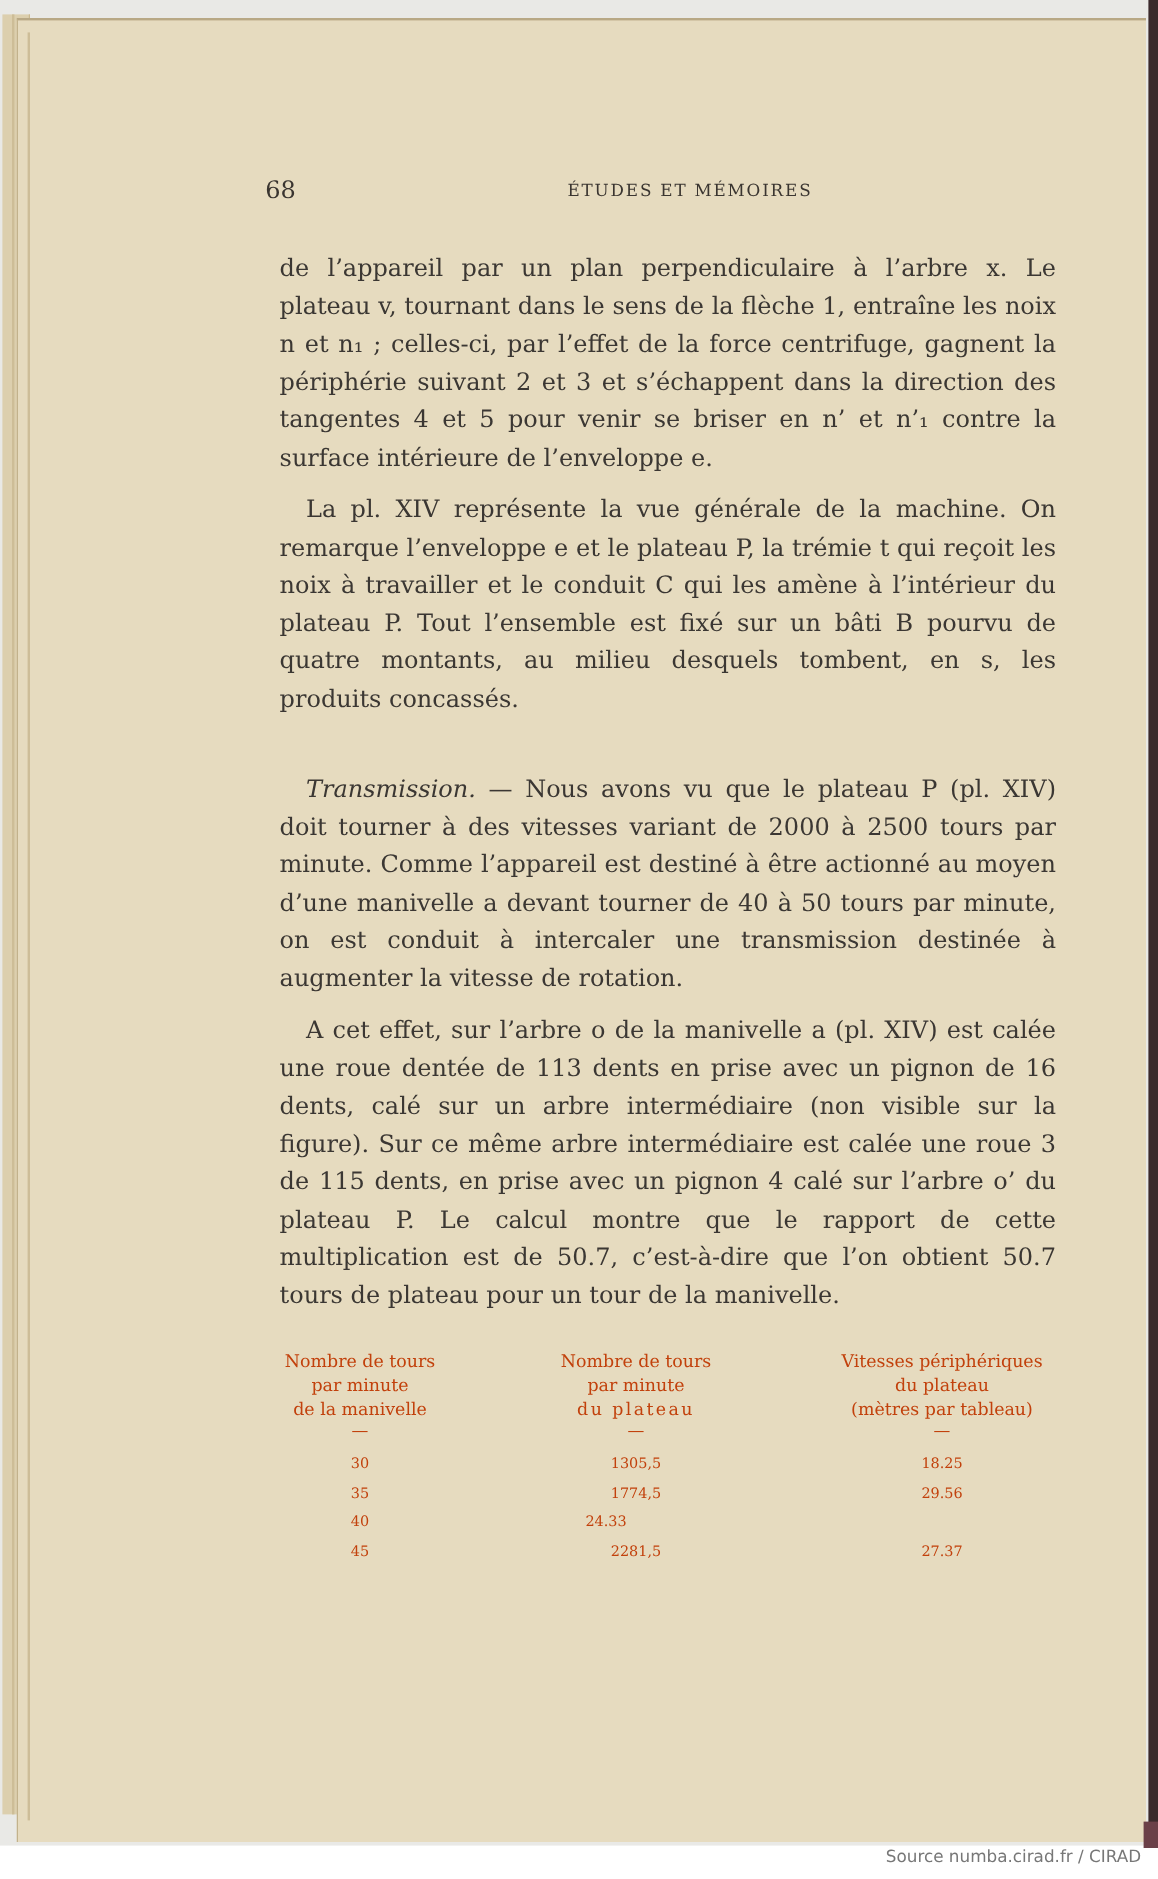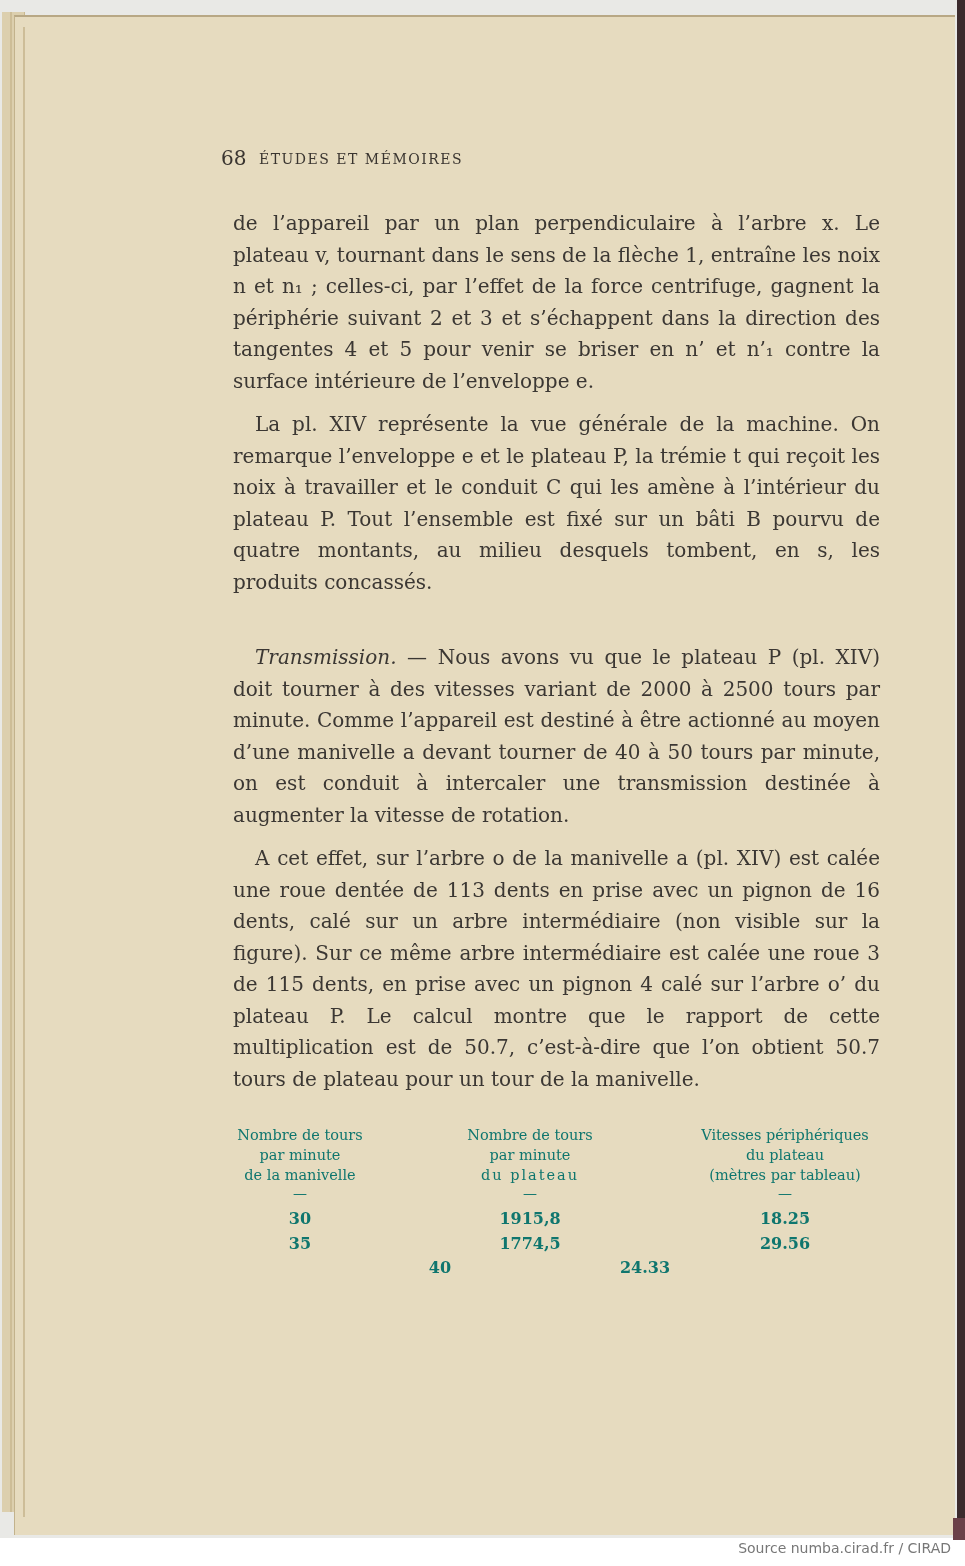--- a/index.html
+++ b/index.html
@@ -38,45 +38,45 @@
     position:absolute; right:0; top:1518px; width:12px; height:22px; background:#6b4048;
   }
   .running-head {
     position:absolute; left:221px; top:146px; width:670px; height:30px;
     color:#3a3530;
   }
   .page-number {
     position:absolute; left:0; top:0; font-size:20px;text-align:center;
   }
   .head-title {
-    position:absolute; left:16px; right:0; top:5px; text-align:left;
+    position:absolute; left:16px; right:0; top:5px; text-align:center;
     font-size:14px; letter-spacing:1.5px; padding-left:22px;
   }
   .body-text {
     position:absolute; left:221px; top:196px; width:671px;
     color:#3b3733; font-size:20px; line-height:31.5px;
     font-family:"DejaVu Serif", serif;
   }
   .para { margin:12px; text-align:justify; text-align-last:left; }
   .para.indent { text-indent:22px; }
   .gap { height:20px; }
   .tight { margin-top:4px; }
   .ital { font-style:italic; }
   .table-wrap {
     position:absolute; left:210px; top:1125px; width:690px;
-    color:#0f766e; font-family:"DejaVu Serif", serif;
+    color:#c2410c; font-family:"DejaVu Serif", serif;
   }
   .tcols { display:flex; }
   .tcol { text-align:center; font-size:14.5px; line-height:20px; }
   .tcol.c1 { width:180px; }
   .tcol.c2 { width:280px; }
   .tcol.c3 { width:230px; }
   .dash { font-size:14px; line-height:16px; }
   .trows { margin-top:6px; }
-  .trow { display:flex; font-size:16px; line-height:24.5px; font-weight:bold;justify-content:center; }
+  .trow { display:flex; font-size:12px; line-height:24.5px; font-weight:normal; }
   .trow .cell { text-align:center; }
   .trow .c1 { width:180px; }
   .trow .c2 { width:280px; }
   .trow .c3 { width:230px; }
   .source {
     position:absolute; right:14px; top:1540px; font-family:"DejaVu Sans", sans-serif;
     font-size:14px; color:#777777;
   }
 </style>
 </head>
@@ -118,28 +118,33 @@
     <div class="tcol c3">
       <div>Vitesses périphériques</div>
       <div>du plateau</div>
       <div>(mètres par tableau)</div>
       <div class="dash">—</div>
     </div>
   </div>
   <div class="trows">
     <div class="trow">
       <div class="cell c1">30</div>
-      <div class="cell c2">1915,8</div>
+      <div class="cell c2">1305,5</div>
       <div class="cell c3">18.25</div>
     </div>
     <div class="trow">
       <div class="cell c1">35</div>
       <div class="cell c2">1774,5</div>
       <div class="cell c3">29.56</div>
     </div>
     <div class="trow">
       <div class="cell c1">40</div>
       <div class="cell c3">24.33</div>
     </div>
+    <div class="trow">
+      <div class="cell c1">45</div>
+      <div class="cell c2">2281,5</div>
+      <div class="cell c3">27.37</div>
+    </div>
   </div>
 </div>
 
 <div class="source">Source numba.cirad.fr / CIRAD</div>
 
 </body></html>

